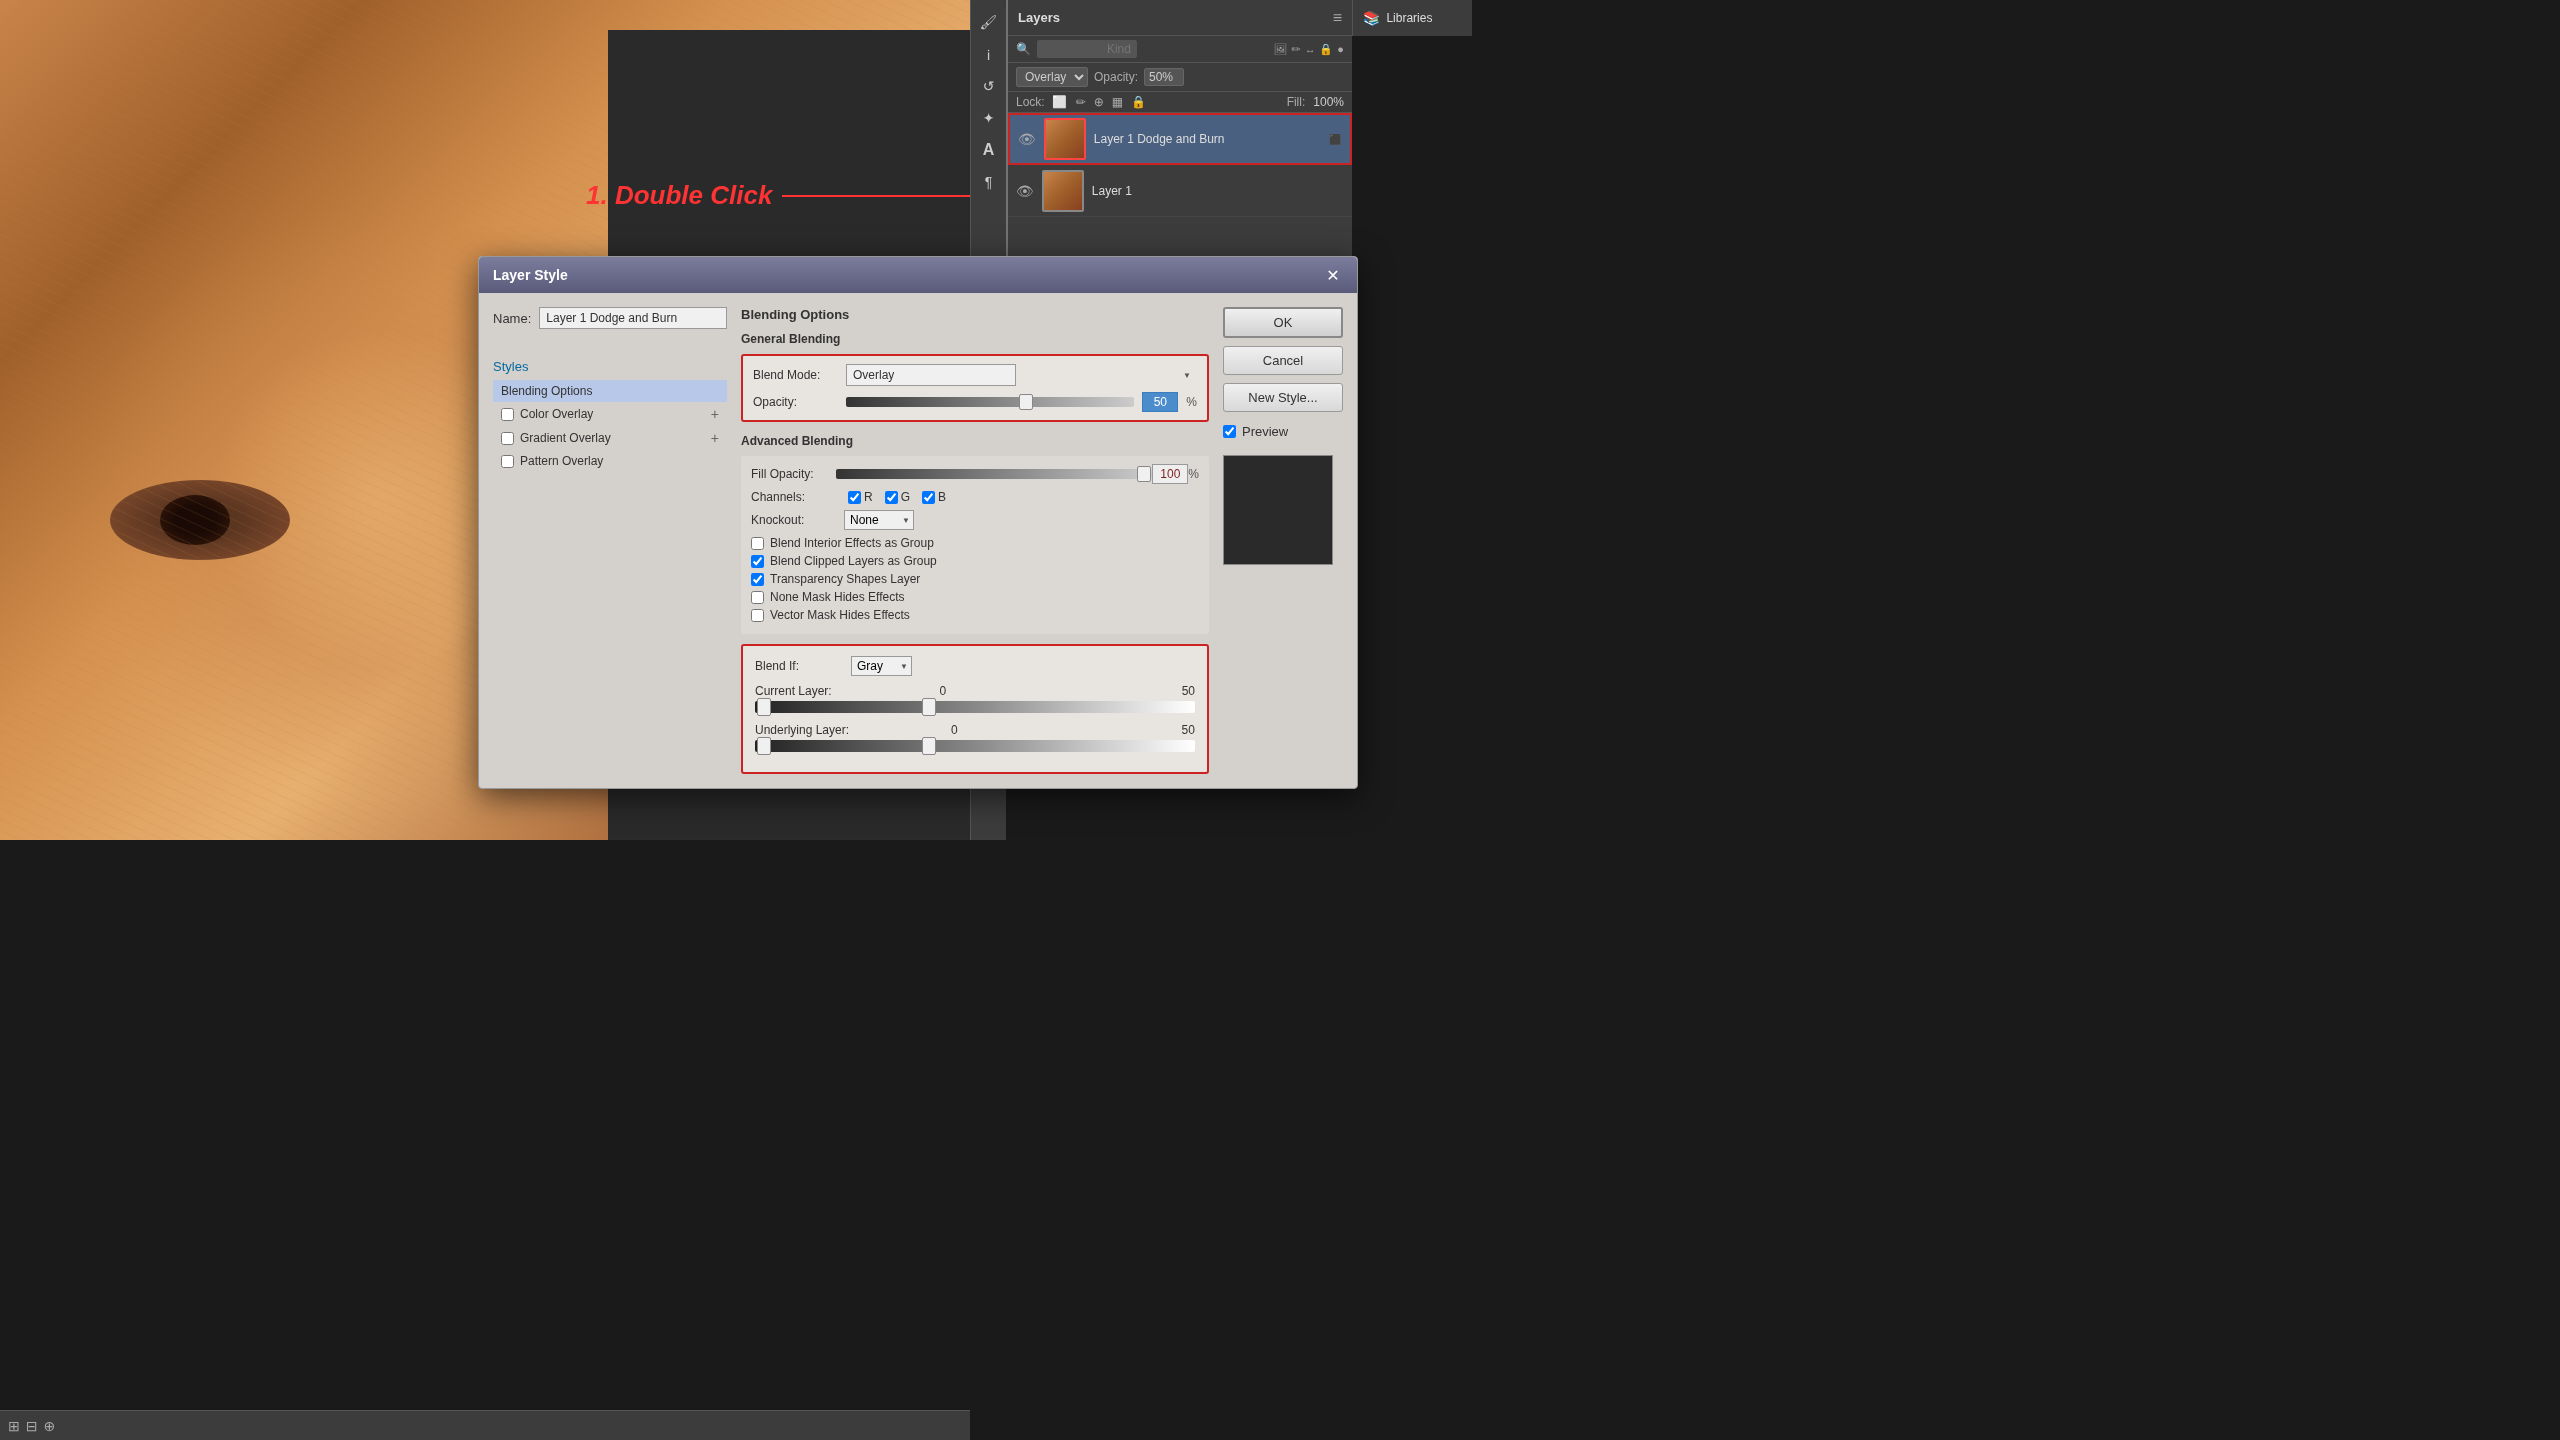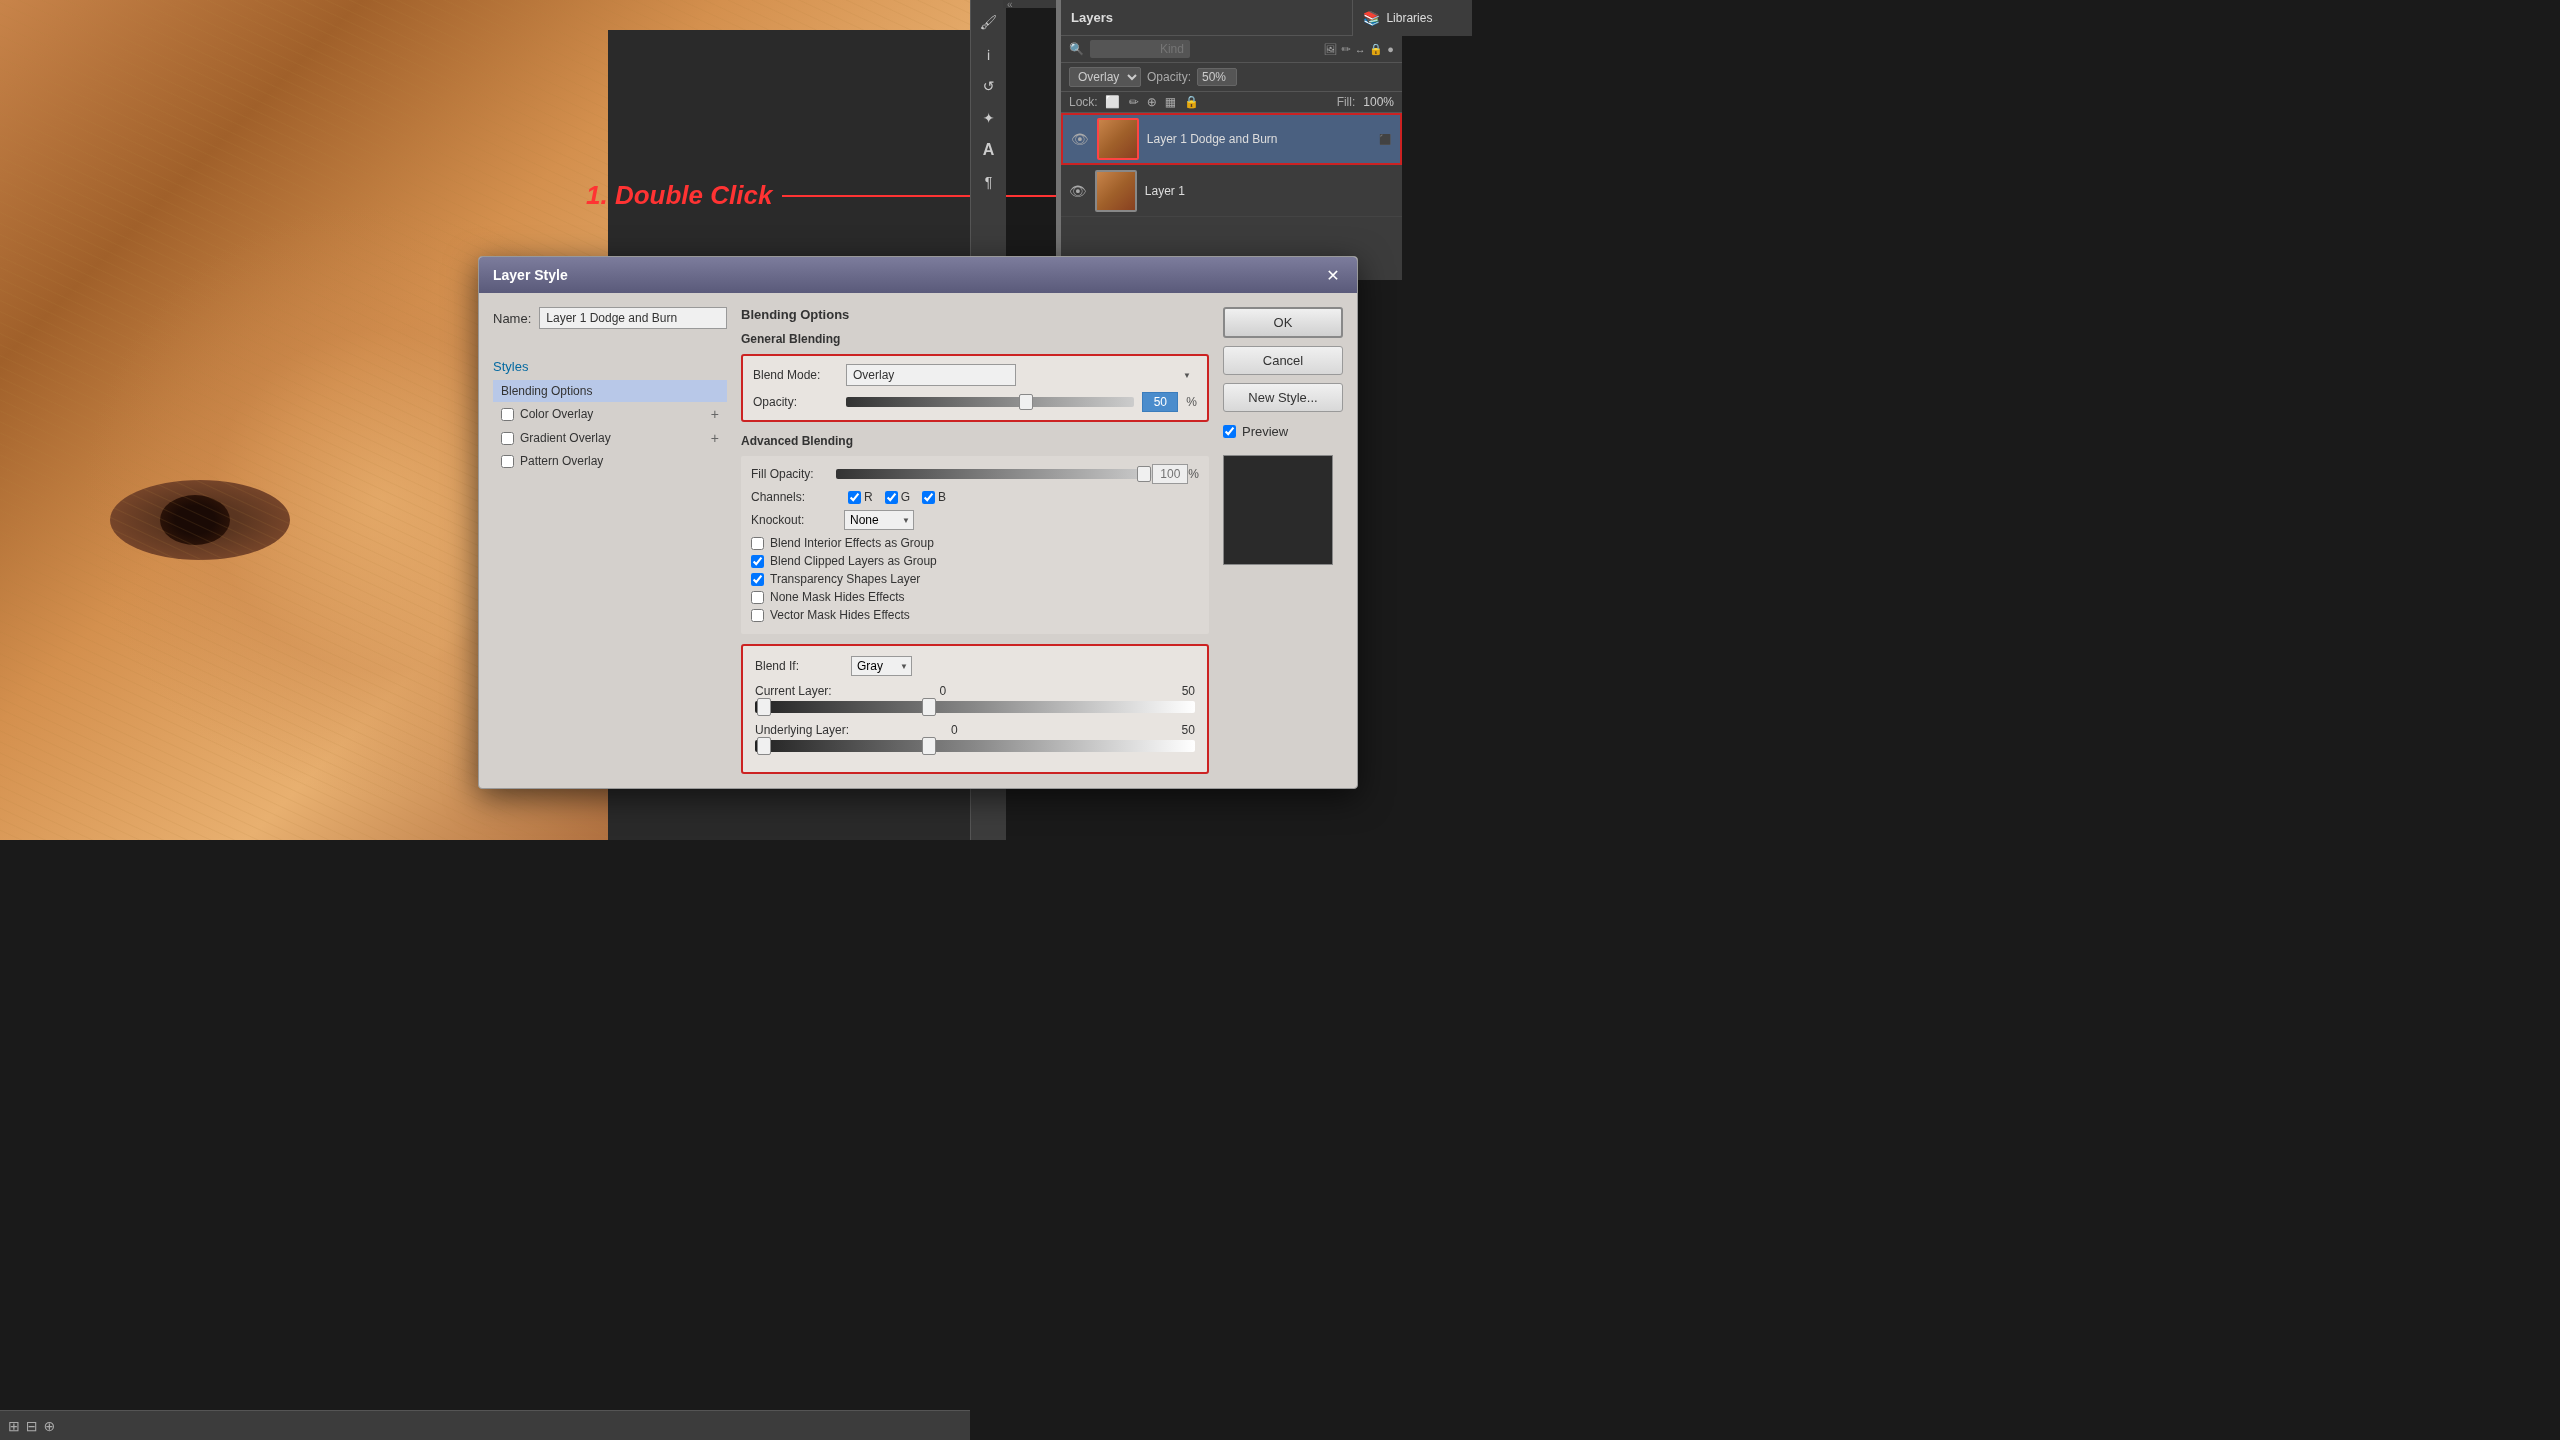--- a/index.html
+++ b/index.html
@@ -59,25 +59,25 @@
       display: flex; align-items: center; justify-content: center;
       color: #ccc;
       font-size: 14px;
       cursor: pointer;
       border-radius: 3px;
     }
 
     
     #layers-panel {
       position: absolute;
-      top: 0; left: 1056px;
+      top: 0; left: 1006px;
       width: 346px;
       height: 280px;
       background: #3c3c3c;
-      border-left: 5px solid #737373;
+      border-left: 2px solid #737373;
     }
 
     #layers-header {
       display: flex;
       align-items: center;
       justify-content: space-between;
       padding: 6px 10px;
       background: #3c3c3c;
       border-bottom: 1px solid #555;
       height: 36px;
@@ -841,21 +841,21 @@
 
       <div class="subsection-title">Advanced Blending</div>
 
       <div id="advanced-blending">
 
         <div class="fill-opacity-row">
           <span class="blend-label">Fill Opacity:</span>
           <div class="opacity-slider-track" style="flex:1;">
             <div class="opacity-slider-thumb" style="left:95%;"></div>
           </div>
-          <div style="background:#eee; border:1px solid #999; padding:2px 5px; font-size:12px; color:#737373; width:36px; text-align:center;">100</div>
+          <div style="background:#eee; border:1px solid #999; padding:2px 5px; font-size:12px; color:#7f1d1d; width:36px; text-align:center;">100</div>
           <span class="percent-label">%</span>
         </div>
 
         <div class="channels-row">
           <span class="blend-label">Channels:</span>
           <div class="channel-check">
             <input type="checkbox" checked="" style="">
             <span>R</span>
           </div>
           <div class="channel-check">

